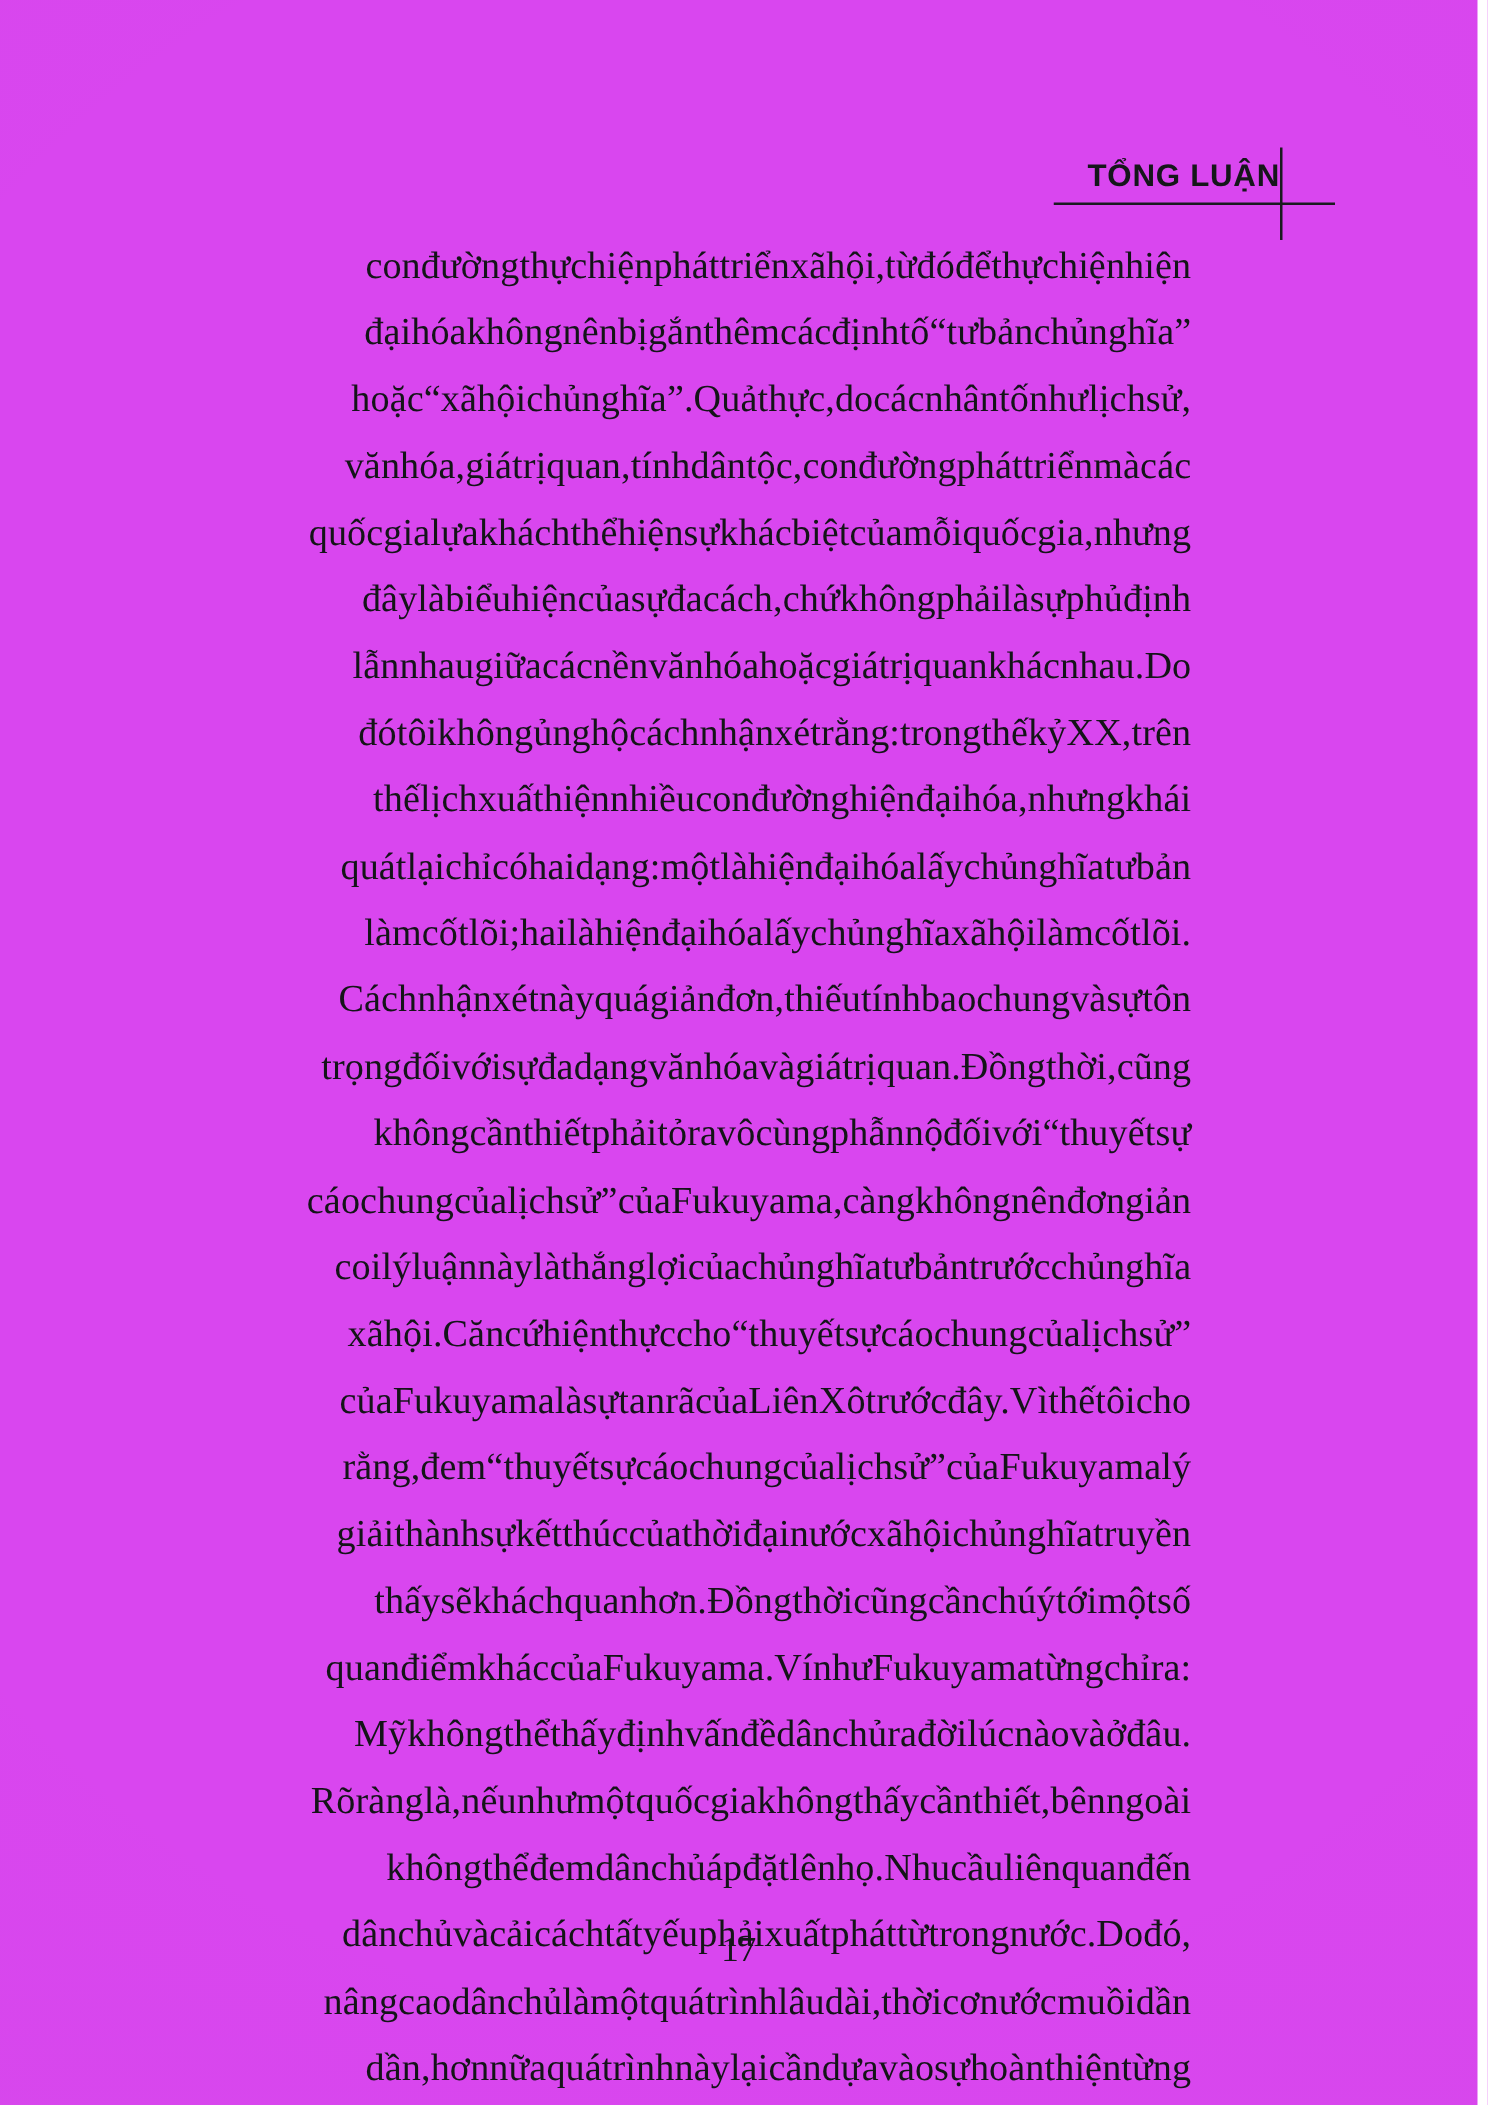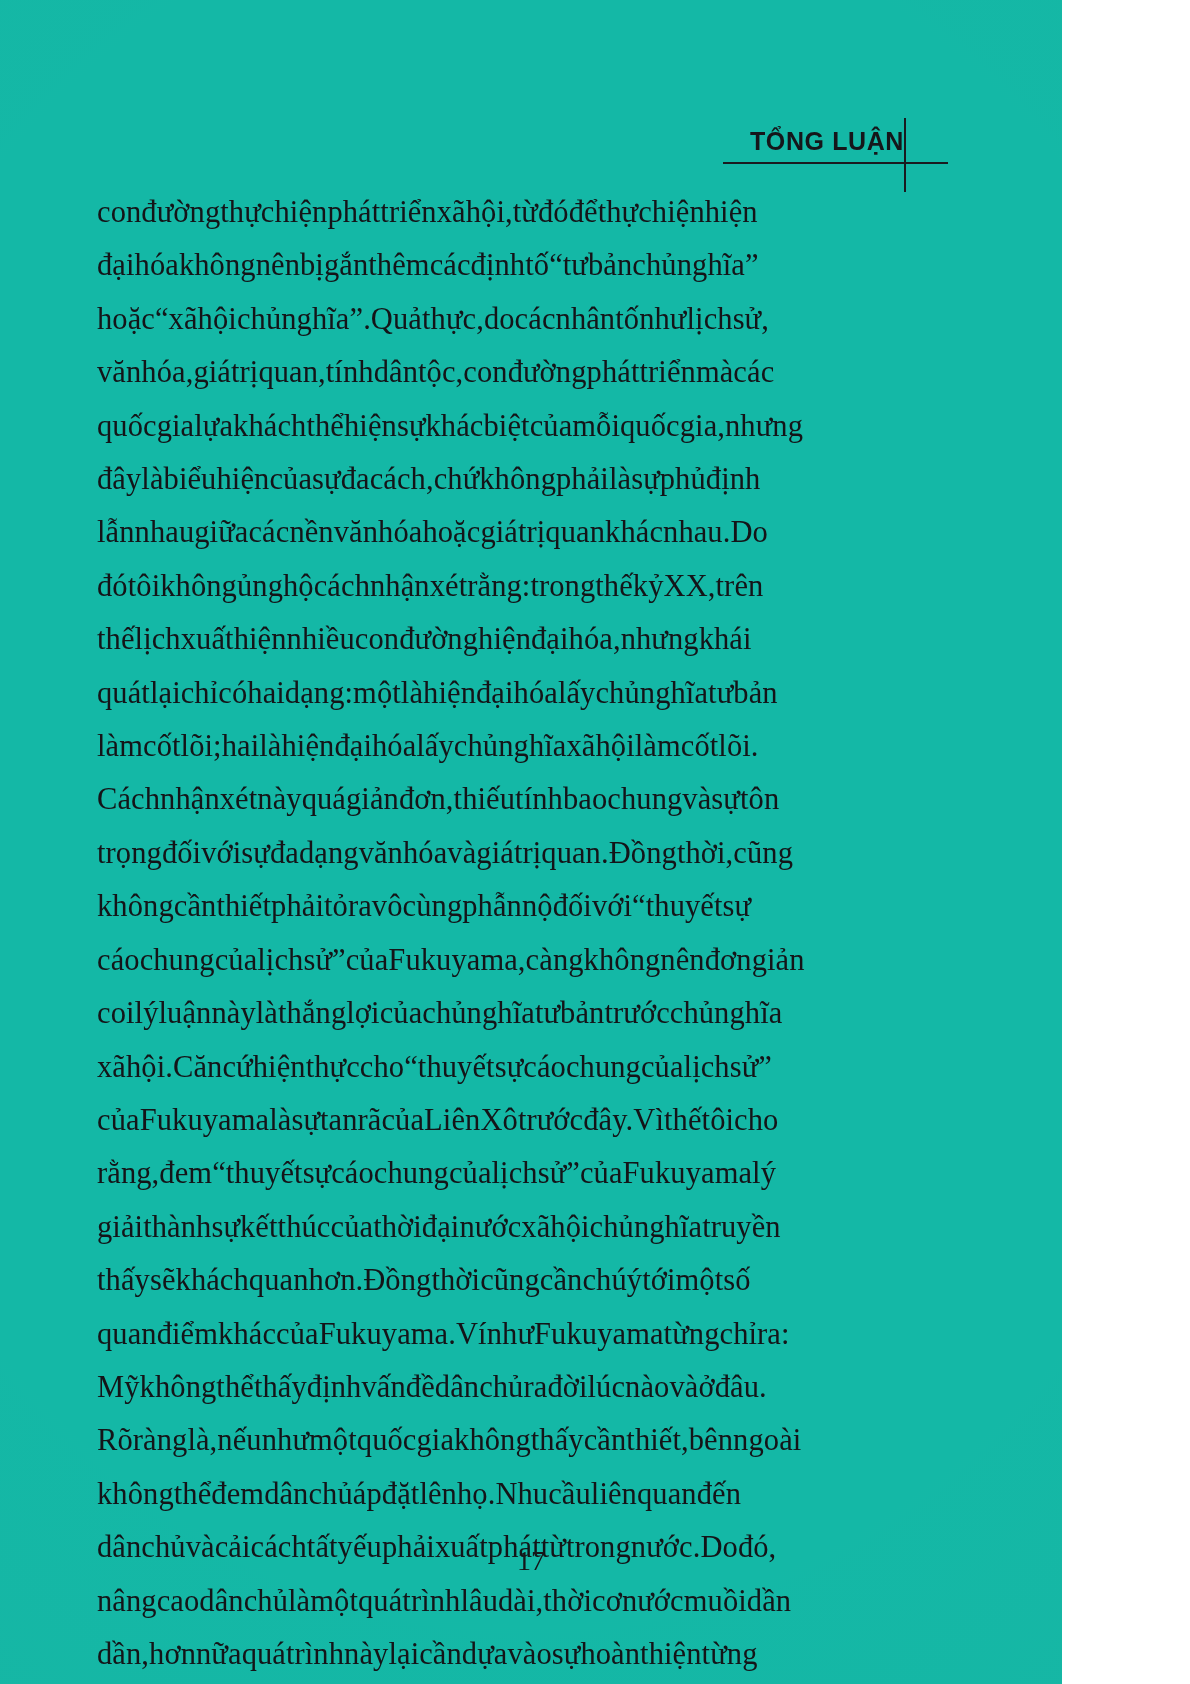--- a/index.html
+++ b/index.html
@@ -3,23 +3,23 @@
 <meta charset="utf-8">
 <style>
   html, body {
     margin: 0;
     padding: 0;
     background: #ffffff;
   }
 
   .page {
     position: relative;
-    width: 1062px;
+    width: 1182px;
     height: 1684px;
-    background: #14b8a6;
+    background: #d946ef;
     overflow: hidden;
     font-family: "Liberation Serif", "DejaVu Serif", serif;
   }
 
   
   .paper-texture {
     position: absolute;
     inset: 0;
     background:
       radial-gradient(ellipse 120% 90% at 50% 45%, rgba(255,255,255,0) 55%, rgba(120,110,100,0.045) 100%);
@@ -67,21 +67,21 @@
   
   .body-column {
     position: absolute;
     left: 97px;
     top: 186px;
     width: 856px;
   }
 
   .body-line {
     display: flex;
-    justify-content: flex-start;
+    justify-content: flex-end;
     font-size: 30.5px;
     line-height: 53.4px;
     color: #141418;
     white-space: nowrap;
     letter-spacing: 0.1px;
   }
 
   
   .body-line > span {
     display: inline-block;

